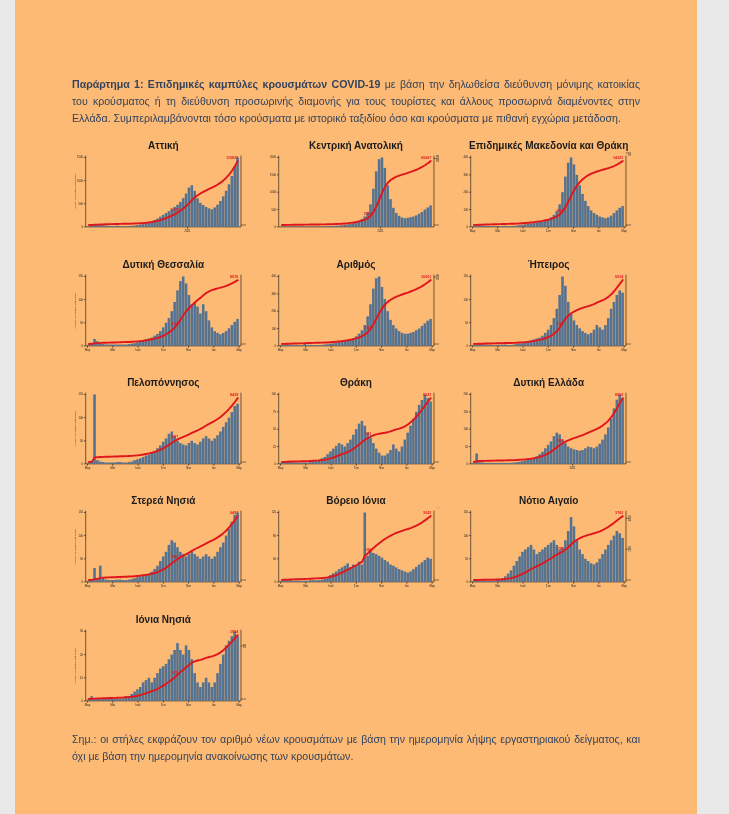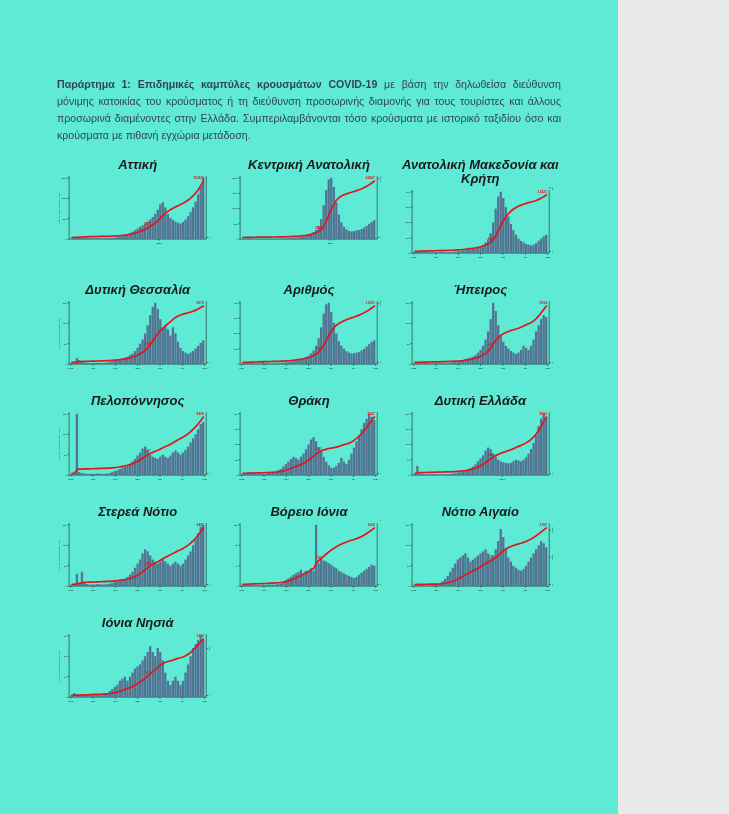--- a/index.html
+++ b/index.html
@@ -1,34 +1,34 @@
 <!DOCTYPE html>
 <html><head>
 <meta charset="utf-8">
 <style>
   html,body{margin:0;padding:0;background:#e9e9e9;}
   .page{
-    width:618px;height:814px;background:#5eead4;position:relative;
+    width:682px;height:814px;background:#fdba74;position:relative;
     box-sizing:border-box;padding:76px 57px 0 57px;
-    font-family:"Liberation Sans",sans-serif;overflow:hidden;
+    font-family:"Liberation Sans",sans-serif;overflow:hidden;margin-left:15px;
   }
   .heading{
     margin:0;color:#33435e;font-size:10.6px;line-height:1.62;
     text-align:justify;
   }
   .heading strong{font-weight:bold;}
   .grid{
     margin-top:13px;
     display:grid;grid-template-columns:repeat(3,1fr);
     column-gap:10px;row-gap:15px;
   }
   .chart-cell{display:flex;flex-direction:column;align-items:stretch;}
   .chart-title{
-    text-align:center;font-size:13px;font-weight:bold;color:#1b1b1b;
-    margin:0 0 1px 0;line-height:1.1;font-style:italic;
+    text-align:center;font-size:10px;font-weight:bold;color:#1b1b1b;
+    margin:0 0 1px 0;line-height:1.1;
   }
   .chart-cell svg{width:100%;height:auto;display:block;}
   .footer{
     margin:14px 0 0 0;color:#33435e;font-size:10.6px;line-height:1.62;
     text-align:justify;
   }
 </style>
 </head>
 <body>
 
@@ -197,21 +197,21 @@
           <text x="190" y="-65.91662740814547" text-anchor="middle" font-size="2.8" fill="#1a1a1a" font-family="Liberation Sans, sans-serif" transform="rotate(-90 190 -65.91662740814547)">40000</text>
           <line x1="185" y1="-138.87494111221824" x2="187" y2="-138.87494111221824" stroke="#1a1a1a" stroke-width="0.7"></line>
           <text x="190" y="-138.87494111221824" text-anchor="middle" font-size="2.8" fill="#1a1a1a" font-family="Liberation Sans, sans-serif" transform="rotate(-90 190 -138.87494111221824)">60000</text>
           <line x1="126.56" y1="82" x2="126.56" y2="84" stroke="#1a1a1a" stroke-width="0.7"></line>
           <text x="126.56" y="87.8" text-anchor="middle" font-size="3" fill="#1a1a1a" font-family="Liberation Sans, sans-serif">2021</text>
           <text x="112.52830188679246" y="69.40854154246382" text-anchor="middle" font-size="3.2" font-weight="bold" fill="#e0161c" font-family="Liberation Sans, sans-serif">27903</text>
           <text x="182" y="7.2" text-anchor="end" font-size="4" font-weight="bold" fill="#e0161c" font-family="Liberation Sans, sans-serif">60667</text>
         </svg>
       </div>
       <div class="chart-cell">
-        <div class="chart-title">Ανατολική Μακεδονία και Κρήτη</div>
+        <div class="chart-title">Επιδημικές Μακεδονία και Θράκη</div>
         <svg viewBox="0 0 200 100">
           <line x1="15" y1="4" x2="15" y2="82" stroke="#1a1a1a" stroke-width="0.7"></line>
           <line x1="185" y1="4" x2="185" y2="82" stroke="#1a1a1a" stroke-width="0.7"></line>
           <line x1="15" y1="82" x2="185" y2="82" stroke="#1a1a1a" stroke-width="0.7"></line>
           <rect x="17.00" y="81.05" width="2.82" height="0.95" fill="#547291"></rect>
           <rect x="20.13" y="80.48" width="2.82" height="1.52" fill="#547291"></rect>
           <rect x="23.26" y="80.10" width="2.82" height="1.90" fill="#547291"></rect>
           <rect x="26.40" y="80.48" width="2.82" height="1.52" fill="#547291"></rect>
           <rect x="29.53" y="80.86" width="2.82" height="1.14" fill="#547291"></rect>
           <rect x="32.66" y="81.05" width="2.82" height="0.95" fill="#547291"></rect>
@@ -843,21 +843,21 @@
           <text x="190" y="-29.39893101615978" text-anchor="middle" font-size="2.8" fill="#1a1a1a" font-family="Liberation Sans, sans-serif" transform="rotate(-90 190 -29.39893101615978)">4000</text>
           <line x1="185" y1="-138.79786203231956" x2="187" y2="-138.79786203231956" stroke="#1a1a1a" stroke-width="0.7"></line>
           <text x="190" y="-138.79786203231956" text-anchor="middle" font-size="2.8" fill="#1a1a1a" font-family="Liberation Sans, sans-serif" transform="rotate(-90 190 -138.79786203231956)">8000</text>
           <line x1="126.56" y1="82" x2="126.56" y2="84" stroke="#1a1a1a" stroke-width="0.7"></line>
           <text x="126.56" y="87.8" text-anchor="middle" font-size="3" fill="#1a1a1a" font-family="Liberation Sans, sans-serif">2021</text>
           <text x="112.52830188679246" y="58.36936204794799" text-anchor="middle" font-size="3.2" font-weight="bold" fill="#e0161c" font-family="Liberation Sans, sans-serif">3957</text>
           <text x="182" y="7.2" text-anchor="end" font-size="4" font-weight="bold" fill="#e0161c" font-family="Liberation Sans, sans-serif">8602</text>
         </svg>
       </div>
       <div class="chart-cell">
-        <div class="chart-title">Στερεά Νότιο</div>
+        <div class="chart-title">Στερεά Νησιά</div>
         <svg viewBox="0 0 200 100">
           <line x1="15" y1="4" x2="15" y2="82" stroke="#1a1a1a" stroke-width="0.7"></line>
           <line x1="185" y1="4" x2="185" y2="82" stroke="#1a1a1a" stroke-width="0.7"></line>
           <line x1="15" y1="82" x2="185" y2="82" stroke="#1a1a1a" stroke-width="0.7"></line>
           <rect x="17.00" y="80.48" width="2.82" height="1.52" fill="#547291"></rect>
           <rect x="20.13" y="79.47" width="2.82" height="2.53" fill="#547291"></rect>
           <rect x="23.26" y="66.80" width="2.82" height="15.20" fill="#547291"></rect>
           <rect x="26.40" y="77.95" width="2.82" height="4.05" fill="#547291"></rect>
           <rect x="29.53" y="64.27" width="2.82" height="17.73" fill="#547291"></rect>
           <rect x="32.66" y="76.93" width="2.82" height="5.07" fill="#547291"></rect>
@@ -1216,13 +1216,14 @@
           <text x="155.33333333333334" y="87.8" text-anchor="middle" font-size="3" fill="#1a1a1a" font-family="Liberation Sans, sans-serif">Ιαν</text>
           <line x1="183" y1="82" x2="183" y2="84" stroke="#1a1a1a" stroke-width="0.7"></line>
           <text x="183" y="87.8" text-anchor="middle" font-size="3" fill="#1a1a1a" font-family="Liberation Sans, sans-serif">Μαρ</text>
           <text x="4" y="44" text-anchor="middle" font-size="2.7" fill="#444" font-family="Liberation Sans, sans-serif" transform="rotate(-90 4 44)">Αριθμός κρουσμάτων ανά ημέρα</text>
           <text x="112.52830188679246" y="53.06217616580311" text-anchor="middle" font-size="3.2" font-weight="bold" fill="#e0161c" font-family="Liberation Sans, sans-serif">917</text>
           <text x="182" y="7.2" text-anchor="end" font-size="4" font-weight="bold" fill="#e0161c" font-family="Liberation Sans, sans-serif">1994</text>
         </svg>
       </div>
     </div>
 
+  <p class="footer"><span>Σημ.: οι στήλες εκφράζουν τον αριθμό νέων κρουσμάτων με βάση την ημερομηνία λήψης εργαστηριακού δείγματος, και όχι με βάση την ημερομηνία ανακοίνωσης των κρουσμάτων.</span></p>
 </div>
 
 </body></html>

